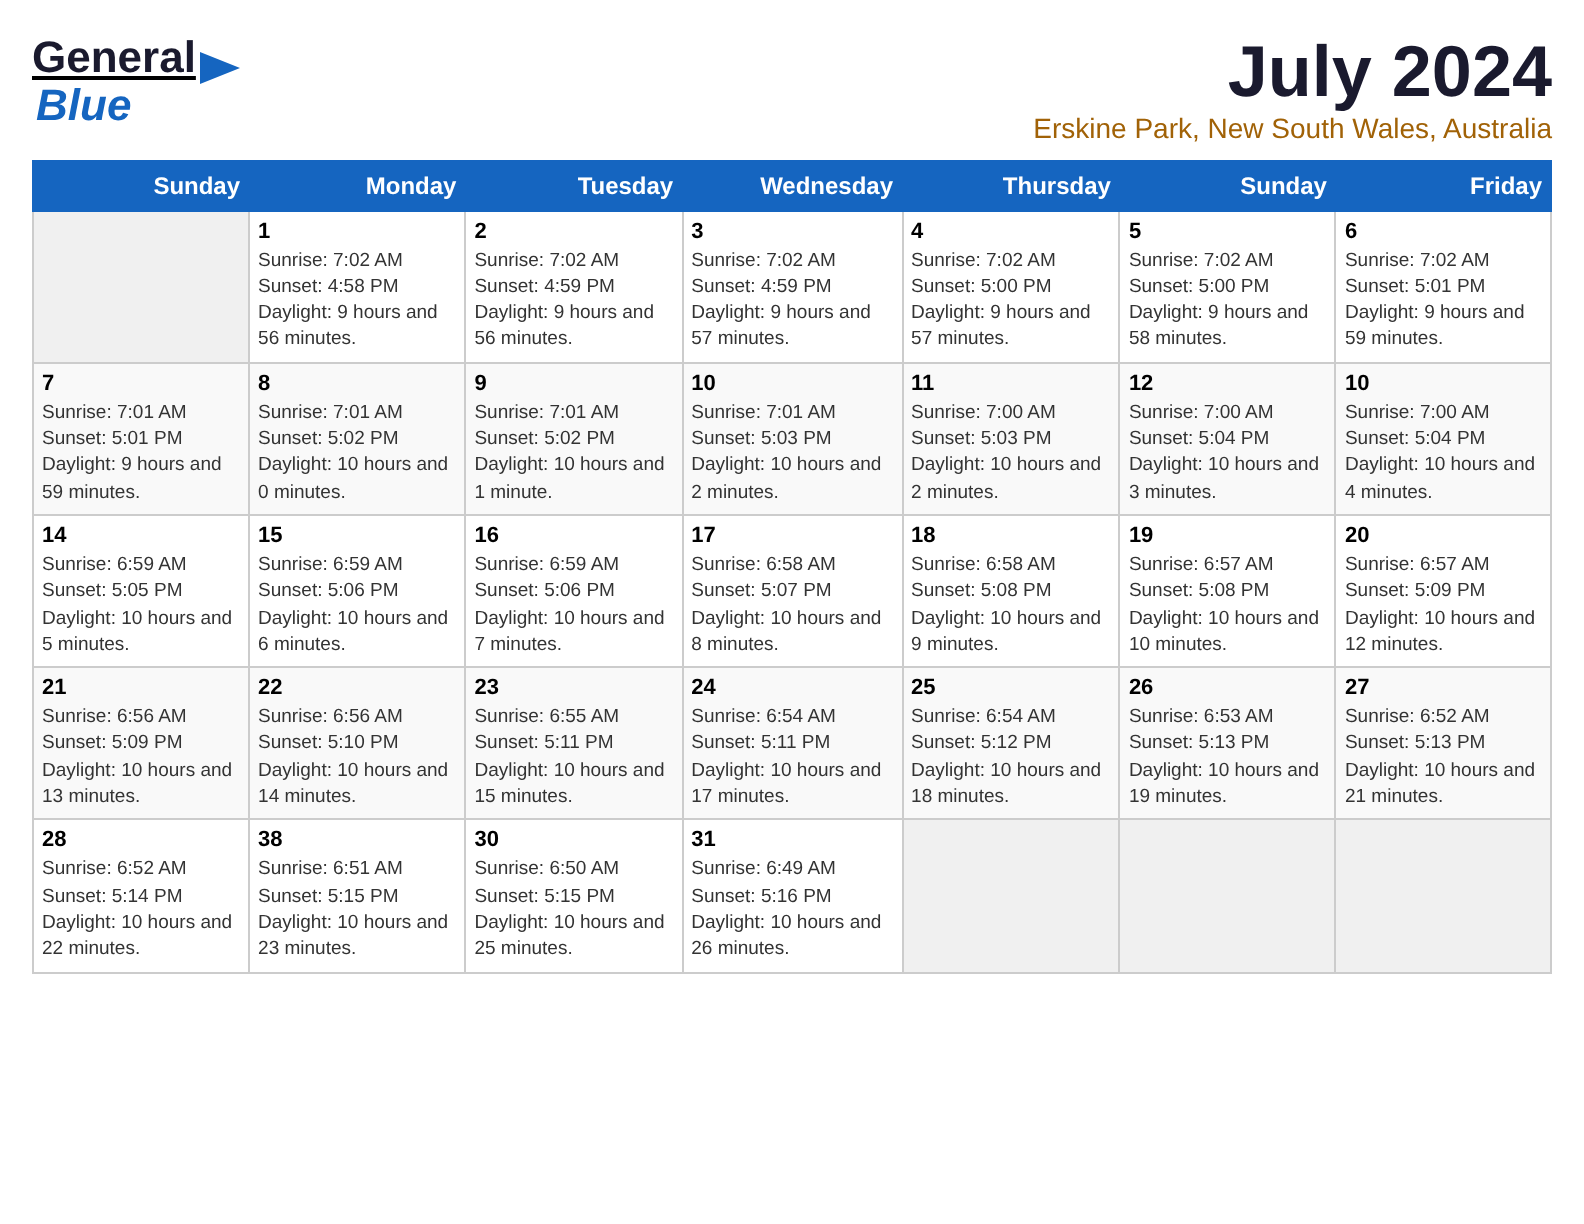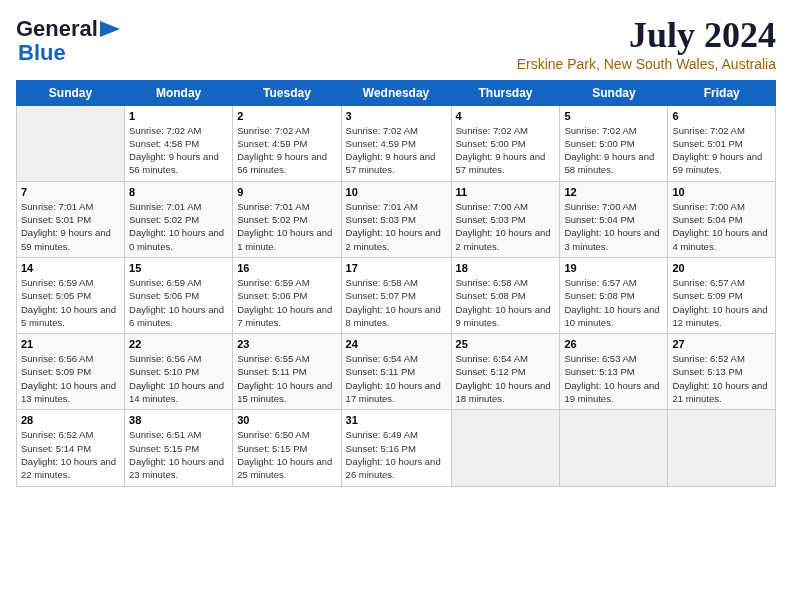--- a/index.html
+++ b/index.html
@@ -22,36 +22,35 @@
       align-items: flex-start;
     }
     .title-block {
       text-align: right;
     }
     .month-title {
       font-size: 36px;
       font-weight: bold;
       color: #1a1a2e;
       line-height: 1.1;
-      font-family: Liberation Serif, serif;
     }
     .location {
       font-size: 14px;
       color: #a16207;
     }
     table {
       width: 100%;
       border-collapse: collapse;
       font-size: 10.5px;
     }
     thead tr th {
       background-color: #1565c0;
       color: #fff;
       padding: 5px 4px;
-      text-align: center;
+      text-align: right;
       font-size: 12px;
       font-weight: bold;
       border: 1px solid #1565c0;
     }
     tbody tr td {
       border: 1px solid #ccc;
       vertical-align: top;
       padding: 4px 4px 4px 4px;
       width: 113px;
       min-height: 70px;
@@ -76,27 +75,27 @@
     }
     tbody tr td.empty-cell {
       background: #f0f0f0;
     }
   </style>
 </head>
 <body>
 
 <div class="header">
   <div class="logo">
-    <div style="display:flex; align-items:center; gap:2px;">
+    <div style="display:flex; align-items:flex-end; gap:2px;text-decoration:underline;">
       <span style="font-size:22px;font-weight:bold;color:#1a1a2e;">General</span>
       <svg width="20" height="16" viewBox="0 0 20 16">
         <polygon points="0,0 20,8 0,16" fill="#1565c0"></polygon>
       </svg>
     </div>
-    <div style="margin-top:-2px;">
+    <div style="margin-top:-2px;font-style:italic;">
       <span style="font-size:22px;font-weight:bold;color:#1565c0;margin-left:2px;">Blue</span>
     </div>
   </div>
   <div class="title-block">
     <div class="month-title">July 2024</div>
     <div class="location">Erskine Park, New South Wales, Australia</div>
   </div>
 </div>
 
 <table>

